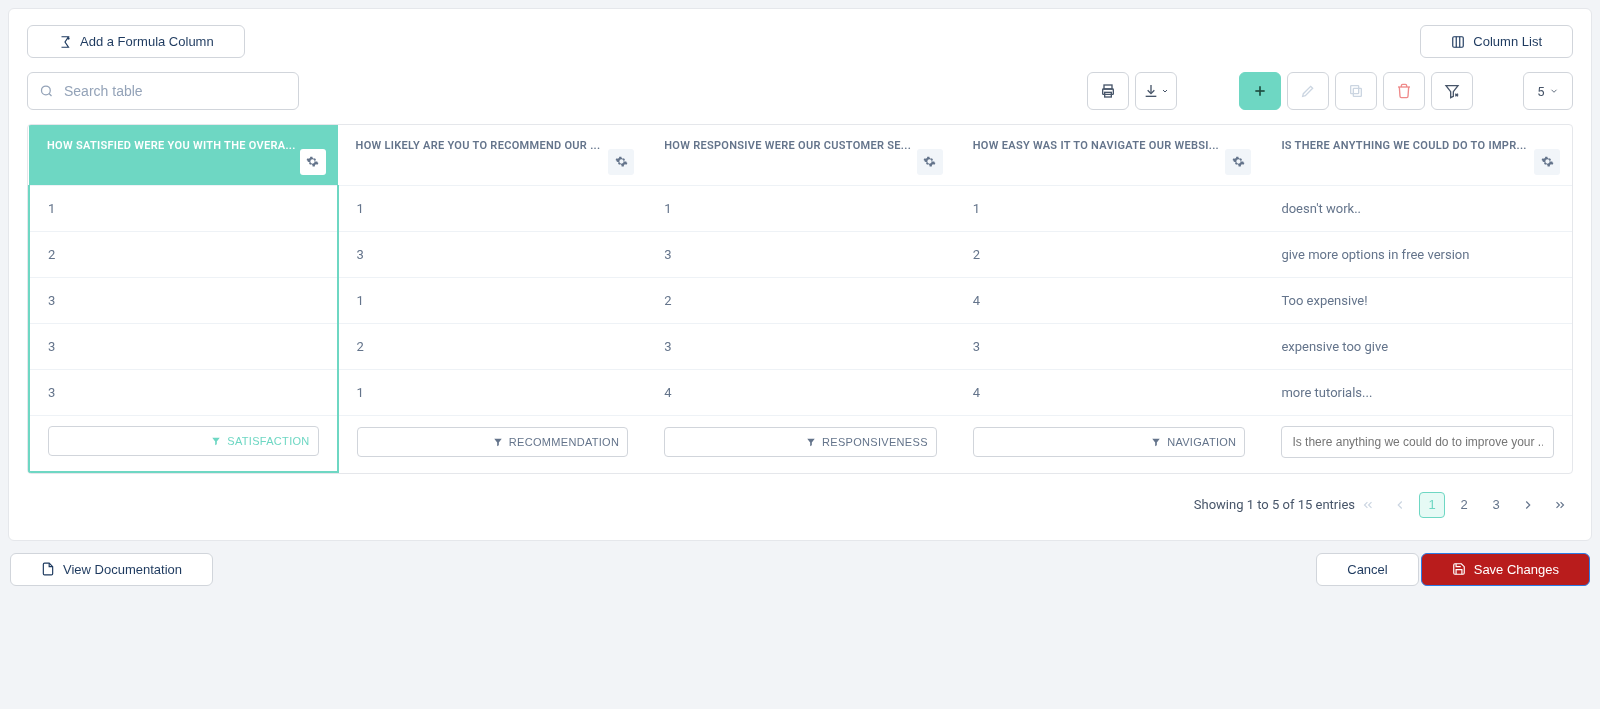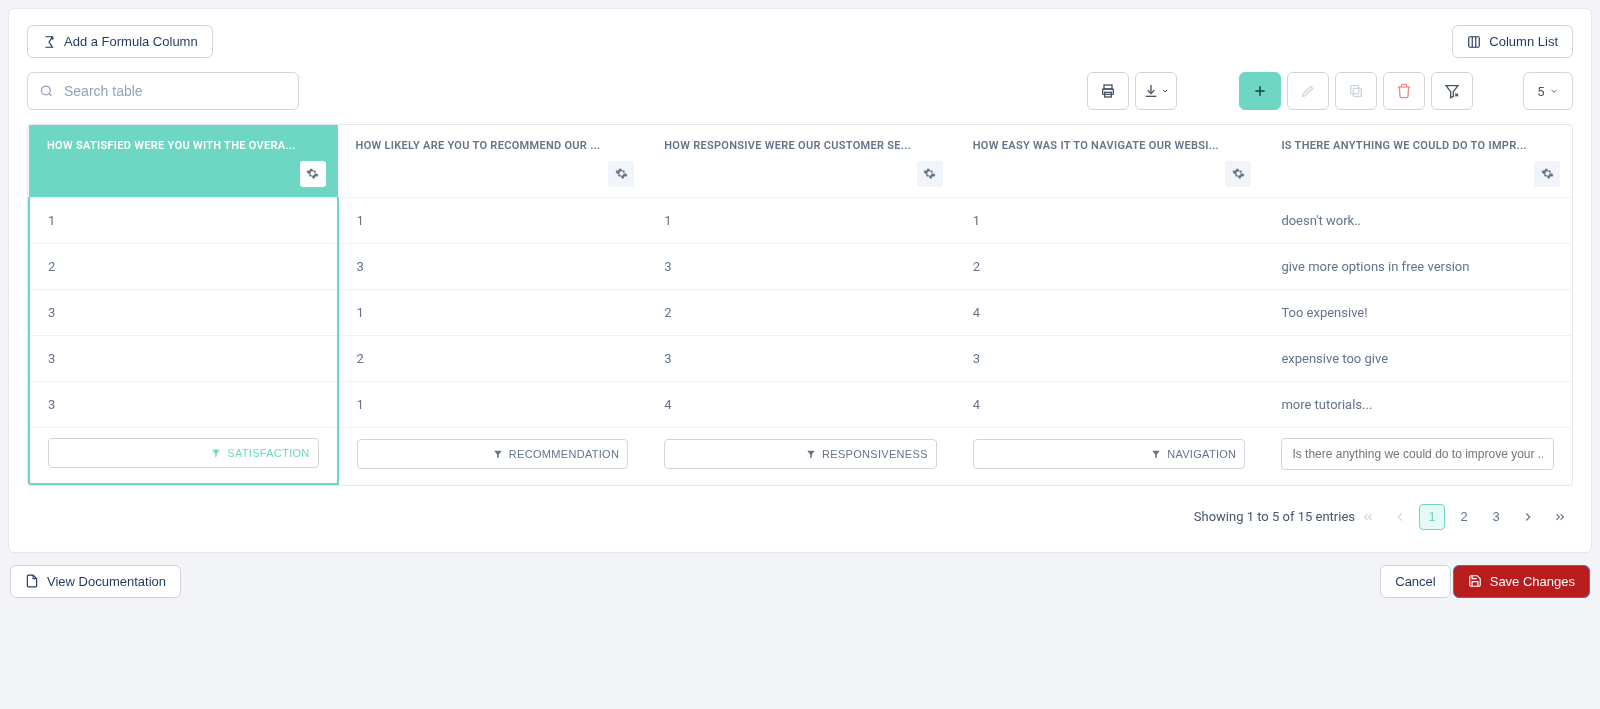--- a/index.html
+++ b/index.html
@@ -2,38 +2,38 @@
 <html><head>
 <meta charset="utf-8">
 <style>
 * { box-sizing: border-box; margin: 0; padding: 0; }
 body { font-family: -apple-system, BlinkMacSystemFont, "Segoe UI", Roboto, sans-serif; background: #f2f4f7; color: #1e293b; }
 .page { padding: 8px; }
 .card { background: #fff; border: 1px solid #e5e7eb; border-radius: 6px; margin-bottom: 12px; }
 .card-header { padding: 18px 22px; border-bottom: 1px solid #e5e7eb; font-size: 16px; color: #1e3a5f; font-weight: 500; }
 .card-body { padding: 16px 18px; }
 .top-row { display: flex; justify-content: space-between; margin-bottom: 14px; }
-.btn { display: inline-flex; align-items: center; gap: 8px; background: #fff; border: 1px solid #d1d5db; border-radius: 6px; padding: 8px 14px; font-size: 13px; color: #1e3a5f; cursor: pointer; font-weight: 500; }
+.btn { display: inline-flex; align-items: center; gap: 8px; background: #fff; border: 1px solid #d1d5db; border-radius: 6px; padding: 8px 30px; font-size: 13px; color: #1e3a5f; cursor: pointer; font-weight: 500; }
 .btn-primary { background: #b91c1c; color: #fff; border-color: #2c7be5; }
 .second-row { display: flex; justify-content: space-between; align-items: center; margin-bottom: 14px; }
 .search-wrap { position: relative; width: 272px; }
 .search-input { width: 100%; padding: 10px 12px 10px 36px; border: 1px solid #d1d5db; border-radius: 6px; font-size: 14px; color: #64748b; }
 .search-input::placeholder { color: #94a3b8; }
 .search-icon { position: absolute; left: 12px; top: 50%; transform: translateY(-50%); color: #94a3b8; }
 .icon-row { display: flex; gap: 6px; align-items: center; }
 .icon-btn { width: 42px; height: 38px; display: inline-flex; align-items: center; justify-content: center; border: 1px solid #d1d5db; border-radius: 6px; background: #fff; cursor: pointer; color: #475569; }
 .icon-btn.teal { background: #6ed7c3; border-color: #6ed7c3; color: #fff; }
 .icon-btn.trash { color: #ef8a8a; }
 .icon-btn.disabled { color: #cbd5e1; }
 .icon-group { display: flex; gap: 6px; }
 .icon-group.spaced { margin-left: 56px; }
 .page-size { margin-left: 44px; width: 50px; height: 38px; border: 1px solid #d1d5db; border-radius: 6px; display: inline-flex; align-items: center; justify-content: center; gap: 4px; font-size: 13px; color: #475569; cursor: pointer; }
 .table-wrap { border: 1px solid #e5e7eb; border-radius: 4px; overflow: hidden; }
 table { width: 100%; border-collapse: collapse; table-layout: fixed; }
-th { text-align: left; font-size: 11px; font-weight: 600; color: #64748b; letter-spacing: 0.3px; padding: 14px 18px 6px; vertical-align: top; position: relative; height: 72px; white-space: nowrap; overflow: hidden; text-overflow: ellipsis; }
+th { text-align: left; font-size: 11px; font-weight: 600; color: #64748b; letter-spacing: 0.3px; padding: 14px 18px 6px; vertical-align: top; position: relative; height: 60px; white-space: nowrap; overflow: hidden; text-overflow: ellipsis; }
 th.selected { background: #6ed7c3; color: #fff; }
 .gear-box { position: absolute; right: 12px; bottom: 10px; width: 26px; height: 26px; display: flex; align-items: center; justify-content: center; background: #f1f5f9; border-radius: 3px; cursor: pointer; color: #64748b; }
 th.selected .gear-box { background: #fff; color: #64748b; }
 td { padding: 15px 18px; font-size: 13px; color: #64748b; border-top: 1px solid #eef2f6; white-space: nowrap; overflow: hidden; text-overflow: ellipsis; }
 .col-selected-cell { border-left: 2px solid #6ed7c3; border-right: 2px solid #6ed7c3; }
 .filter-row td { padding: 10px 18px 14px; }
 .filter-row .col-selected-cell { border-bottom: 2px solid #6ed7c3; }
 .filter-btn { width: 100%; padding: 8px; text-align: center; border: 1px solid #d1d5db; border-radius: 4px; font-size: 11px; color: #64748b; background: #fff; display: flex; align-items: center; justify-content: flex-end; gap: 6px; cursor: pointer; letter-spacing: 0.3px; font-weight: 500; }
 .filter-btn.active { color: #6ed7c3; }
 .filter-input { width: 100%; padding: 8px 10px; border: 1px solid #d1d5db; border-radius: 4px; font-size: 12px; color: #94a3b8; }

